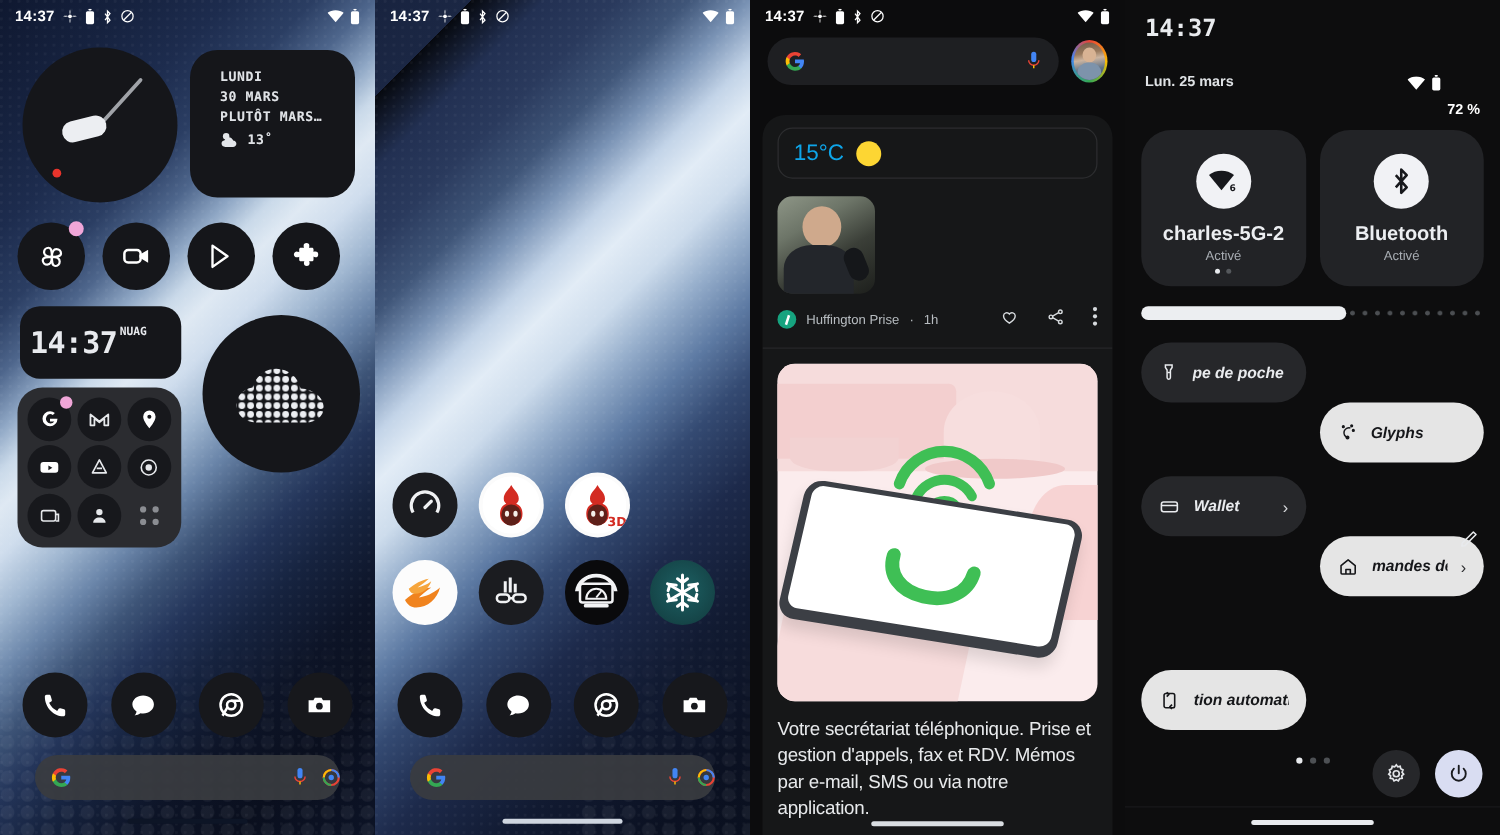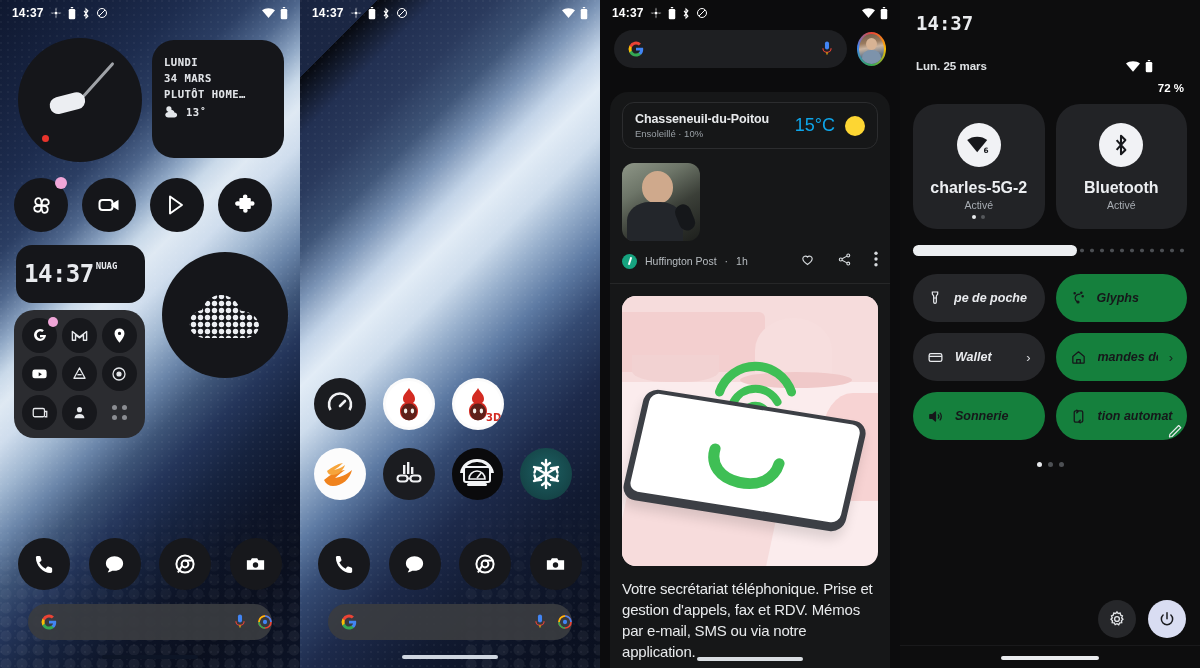--- a/index.html
+++ b/index.html
@@ -84,21 +84,21 @@
   }
   .clock-dot {
     position: absolute; left: 24px; bottom: 20px;
     width: 7px; height: 7px; border-radius: 50%; background: #e8342c;
   }
 
   .weather-widget {
     position: absolute; left: 152px; top: 40px;
     width: 132px; height: 118px;
     border-radius: 22px; background: #15161a;
-    padding: 14px 12px;
+    padding: 14px 24px;
     color: #dfe2e6;
   }
   .pixfont {
     font-family: "DejaVu Sans Mono", monospace;
     letter-spacing: 0.5px;
     font-size: 10.5px;
     line-height: 16px;
     font-weight: 700;
     text-shadow: 0 0 0.5px rgba(255,255,255,.3);
   }
@@ -313,21 +313,21 @@
     background-size: 10px 11px;
   }
 
   .qs-tiles { padding: 18px 13px 0 13px; display: grid; grid-template-columns: 1fr 1fr; gap: 11px 11px; }
   .qs-tile {
     height: 48px; border-radius: 26px;
     display: flex; align-items: center; padding: 0 14px; gap: 11px;
     overflow: hidden; white-space: nowrap;
   }
   .qs-tile.dark { background: #26272a; color: #e9ebee; }
-  .qs-tile.light { background: #15803d; color: #16171a; }
+  .qs-tile.light { background: #e5e5e5; color: #16171a; margin-top: 48px; }
   .qs-tile-label { font-size: 12.5px; font-weight: 700; flex: 1; overflow: hidden; font-style: italic; }
   .qs-tile .chev { font-size: 13px; opacity: .9; }
 
   .qs-pager2 { display: flex; justify-content: center; gap: 6px; margin-top: 22px; }
   .qs-pager2 i { width: 5px; height: 5px; border-radius: 50%; background: #4d5054; display: block; }
   .qs-pager2 i.on { background: #e8eaed; }
   .qs-edit { position: absolute; right: 16px; top: 422px; color: #e8eaed; }
 
   .qs-bottom { position: absolute; right: 14px; bottom: 30px; display: flex; gap: 12px; align-items: center; }
   .qs-btn { width: 38px; height: 38px; border-radius: 50%; display: flex; align-items: center; justify-content: center; }
@@ -393,22 +393,22 @@
     </div>
 
     <div class="clock-widget">
       <div class="clock-hand-min"></div>
       <div class="clock-hand-hour"></div>
       <div class="clock-dot"></div>
     </div>
 
     <div class="weather-widget">
       <div class="pixfont">LUNDI</div>
-      <div class="pixfont">34 MARS</div>
-      <div class="pixfont">PLUTÔT HOME…</div>
+      <div class="pixfont">30 MARS</div>
+      <div class="pixfont">PLUTÔT MARS…</div>
       <div class="weather-temp-row">
         <span class="ic">
           <svg width="16" height="14" viewBox="0 0 26 22" fill="#e3e6ea">
               <circle cx="8" cy="6" r="4.2"></circle>
               <path d="M7 20c-3 0-5-2-5-4.4 0-2.2 1.7-4 4-4.3.8-2.3 3-3.9 5.5-3.9 2.6 0 4.9 1.8 5.5 4.3 2.4.1 4.3 2 4.3 4.2 0 2.3-2 4.1-4.4 4.1H7z"></path>
             </svg>
         </span>
         <span class="pixfont">13˚</span>
       </div>
     </div>
@@ -879,40 +879,36 @@
             </span>
         </div>
         <div class="d-avatar">
             <div class="d-avatar-in"></div>
           </div>
       </div>
 
       <div class="d-feed">
 
         <div class="wcard">
-          <div class="wcard-l">
-            <div class="wcard-city">Chasseneuil-du-Poitou</div>
-            <div class="wcard-sub">Ensoleillé · 10%</div>
-          </div>
           <div class="wcard-temp">15°C</div>
           <div class="wcard-sun"></div>
         </div>
 
         <div class="ncard">
           <div class="ncard-img">
             <div class="head"></div>
               <div class="body"></div>
               <div class="mic"></div>
           </div>
         </div>
         <div class="ncard-meta">
           <span class="src-dot">
               <i></i>
             </span>
-          <span class="src-name">Huffington Post</span>
+          <span class="src-name">Huffington Prise</span>
           <span class="src-name">·</span>
           <span class="src-name">1h</span>
           <span class="meta-spacer"></span>
           <span class="meta-ic"><svg width="15" height="15" viewBox="0 0 24 24" fill="none" stroke="#d6dadd" stroke-width="1.8">
                 <path d="M12 20s-7.5-4.7-7.5-9.5A4.2 4.2 0 0112 8.3a4.2 4.2 0 017.5 2.2c0 4.8-7.5 9.5-7.5 9.5z"></path>
               </svg></span>
           <span class="meta-ic" style="margin-left:14px"><svg width="15" height="15" viewBox="0 0 24 24" fill="none" stroke="#d6dadd" stroke-width="1.8">
                 <circle cx="18" cy="5.5" r="2.3"></circle>
                 <circle cx="6" cy="12" r="2.3"></circle>
                 <circle cx="18" cy="18.5" r="2.3"></circle>
@@ -1054,30 +1050,20 @@
                 <path d="M4 10.5L12 4l8 6.5V19a1 1 0 01-1 1H5a1 1 0 01-1-1v-8.5z"></path>
                 <path d="M9.5 20v-5h5v5"></path>
               </svg>
             </span>
           <span class="qs-tile-label">mandes de</span>
           <span class="chev">›</span>
         </div>
         <div class="qs-tile light">
           <span class="ic">
               <svg width="17" height="17" viewBox="0 0 24 24" fill="none" stroke="currentColor" stroke-width="1.8" stroke-linejoin="round">
-                <path d="M4 9.5h3.5L12 5.5v13L7.5 14.5H4v-5z" fill="currentColor"></path>
-                <path d="M15.5 9a4.5 4.5 0 010 6"></path>
-                <path d="M18 6.5a8 8 0 010 11"></path>
-              </svg>
-            </span>
-          <span class="qs-tile-label">Sonnerie</span>
-        </div>
-        <div class="qs-tile light">
-          <span class="ic">
-              <svg width="17" height="17" viewBox="0 0 24 24" fill="none" stroke="currentColor" stroke-width="1.8" stroke-linejoin="round">
                 <rect x="6" y="4" width="12" height="16" rx="2"></rect>
                 <path d="M9 2.5L11.5 5 9 7.5"></path>
                 <path d="M15 21.5L12.5 19 15 16.5"></path>
               </svg>
             </span>
           <span class="qs-tile-label">tion automatiq</span>
         </div>
       </div>
 
       <div class="qs-pager2">

